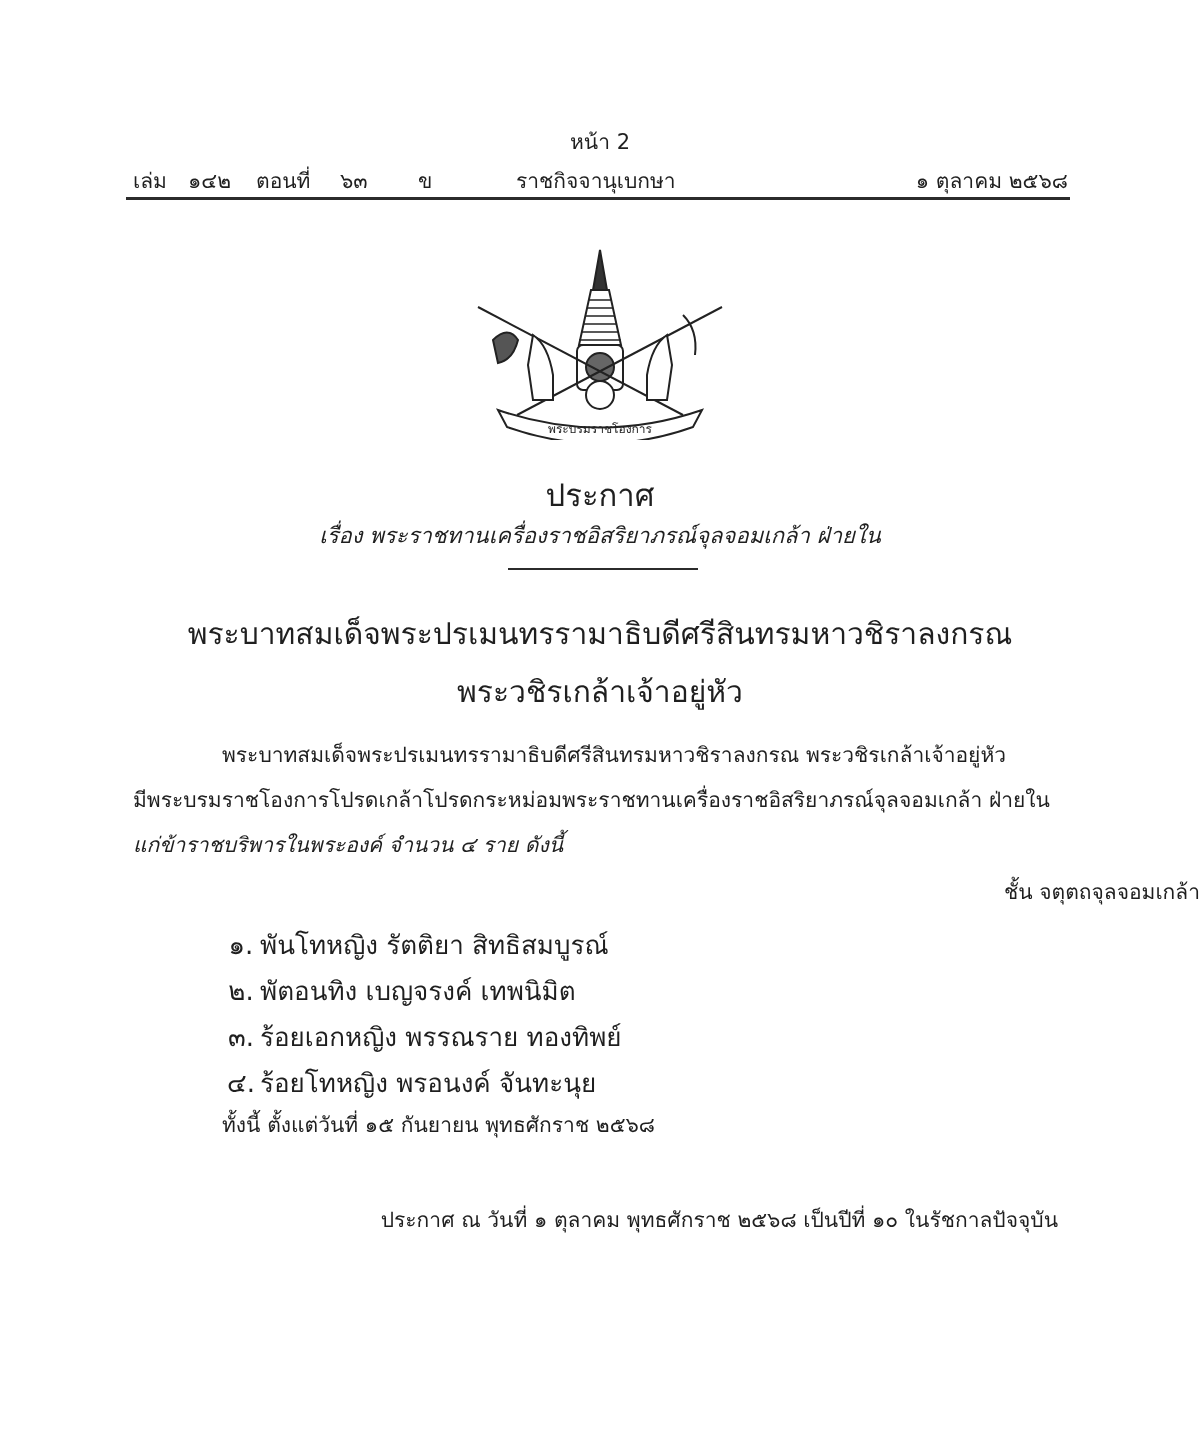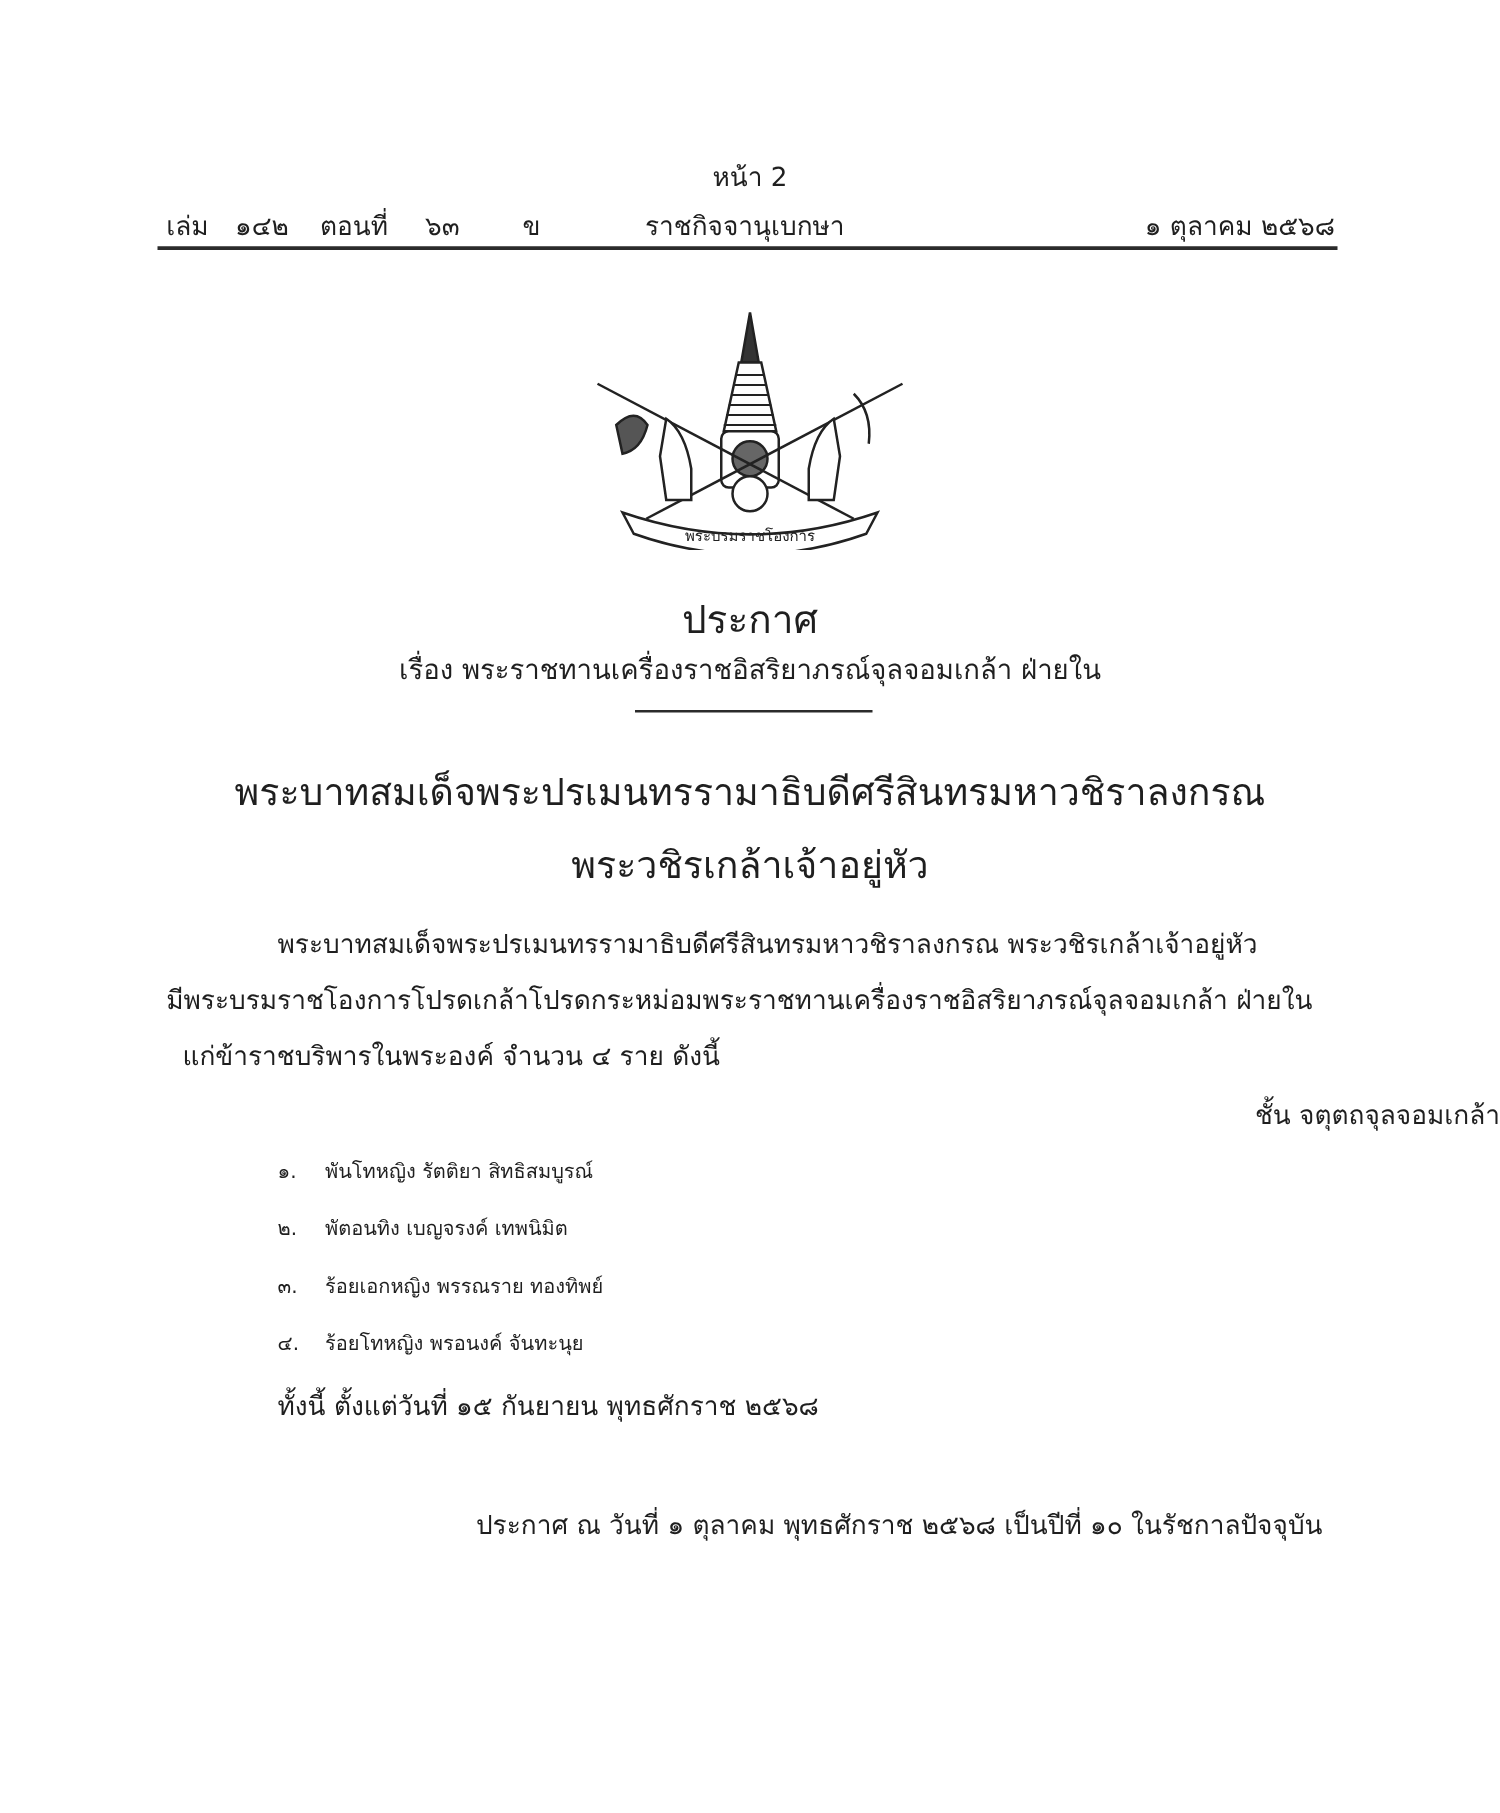--- a/index.html
+++ b/index.html
@@ -7,27 +7,27 @@
     width: 1200px; height: 1450px; position: relative; overflow: hidden;
     font-family: "DejaVu Sans", "Liberation Sans", sans-serif;
     color: #1f1f1f;
   }
   .abs { position: absolute; white-space: nowrap; }
   .page-no { top: 125px; left: 0; width: 1200px; text-align: center; font-size: 21px; }
   .hdr { top: 164px; font-size: 21px; }
   .hdr-rule { top: 197px; left: 126px; width: 944px; height: 3px; background: #2b2b2b; }
   .emblem { top: 245px; left: 473px; width: 254px; height: 195px; }
   .title { top: 470px; left: 0; width: 1200px; text-align: center; font-size: 31px; }
-  .subject { top: 518px; left: 0; width: 1200px; text-align: center; font-size: 22px; }
+  .subject { top: 518px; left: 0; width: 1200px; text-align: center; font-size: 22px; font-style: italic; }
   .subject-rule { top: 568px; left: 508px; width: 190px; height: 2px; background: #2b2b2b; }
   .king1 { top: 610px; left: 0; width: 1200px; text-align: center; font-size: 30px; }
   .king2 { top: 668px; left: 0; width: 1200px; text-align: center; font-size: 30px; }
   .body { font-size: 21px; }
   .grade { top: 875px; left: 0; width: 1200px; text-align: right; font-size: 21px; }
-  .item { font-size: 16px; left: 222px; }
+  .item { font-size: 26px; left: 222px; text-align: center; }
   .item .num { display: inline-block; width: 38px; }
   .sig { top: 1203px; right: 142px; font-size: 21px; }
 </style>
 </head>
 <body>
 
 <div class="abs page-no">หน้า 2</div>
 
 <div class="abs hdr" style="left:133px;">เล่ม</div>
 <div class="abs hdr" style="left:188px;">๑๔๒</div>
@@ -71,21 +71,21 @@
 
 <div class="abs title">ประกาศ</div>
 <div class="abs subject">เรื่อง  พระราชทานเครื่องราชอิสริยาภรณ์จุลจอมเกล้า  ฝ่ายใน</div>
 <div class="abs subject-rule"></div>
 
 <div class="abs king1">พระบาทสมเด็จพระปรเมนทรรามาธิบดีศรีสินทรมหาวชิราลงกรณ</div>
 <div class="abs king2">พระวชิรเกล้าเจ้าอยู่หัว</div>
 
 <div class="abs body" style="top:738px; left:222px;">พระบาทสมเด็จพระปรเมนทรรามาธิบดีศรีสินทรมหาวชิราลงกรณ  พระวชิรเกล้าเจ้าอยู่หัว</div>
 <div class="abs body" style="top:783px; left:133px;">มีพระบรมราชโองการโปรดเกล้าโปรดกระหม่อมพระราชทานเครื่องราชอิสริยาภรณ์จุลจอมเกล้า  ฝ่ายใน</div>
-<div class="abs body" style="top:828px; left:146px;">แก่ข้าราชบริพารในพระองค์  จำนวน  ๔ ราย  ดังนี้</div>
+<div class="abs body" style="top:828px; left:133px;font-style:italic;">แก่ข้าราชบริพารในพระองค์  จำนวน  ๔ ราย  ดังนี้</div>
 
 <div class="abs grade">ชั้น  จตุตถจุลจอมเกล้า</div>
 
 <div class="abs item" style="top:924px;">
   <span class="num">๑.</span><span>พันโทหญิง รัตติยา  สิทธิสมบูรณ์</span>
 </div>
 <div class="abs item" style="top:970px;">
   <span class="num">๒.</span><span>พัตอนทิง เบญจรงค์  เทพนิมิต</span>
 </div>
 <div class="abs item" style="top:1016px;">

